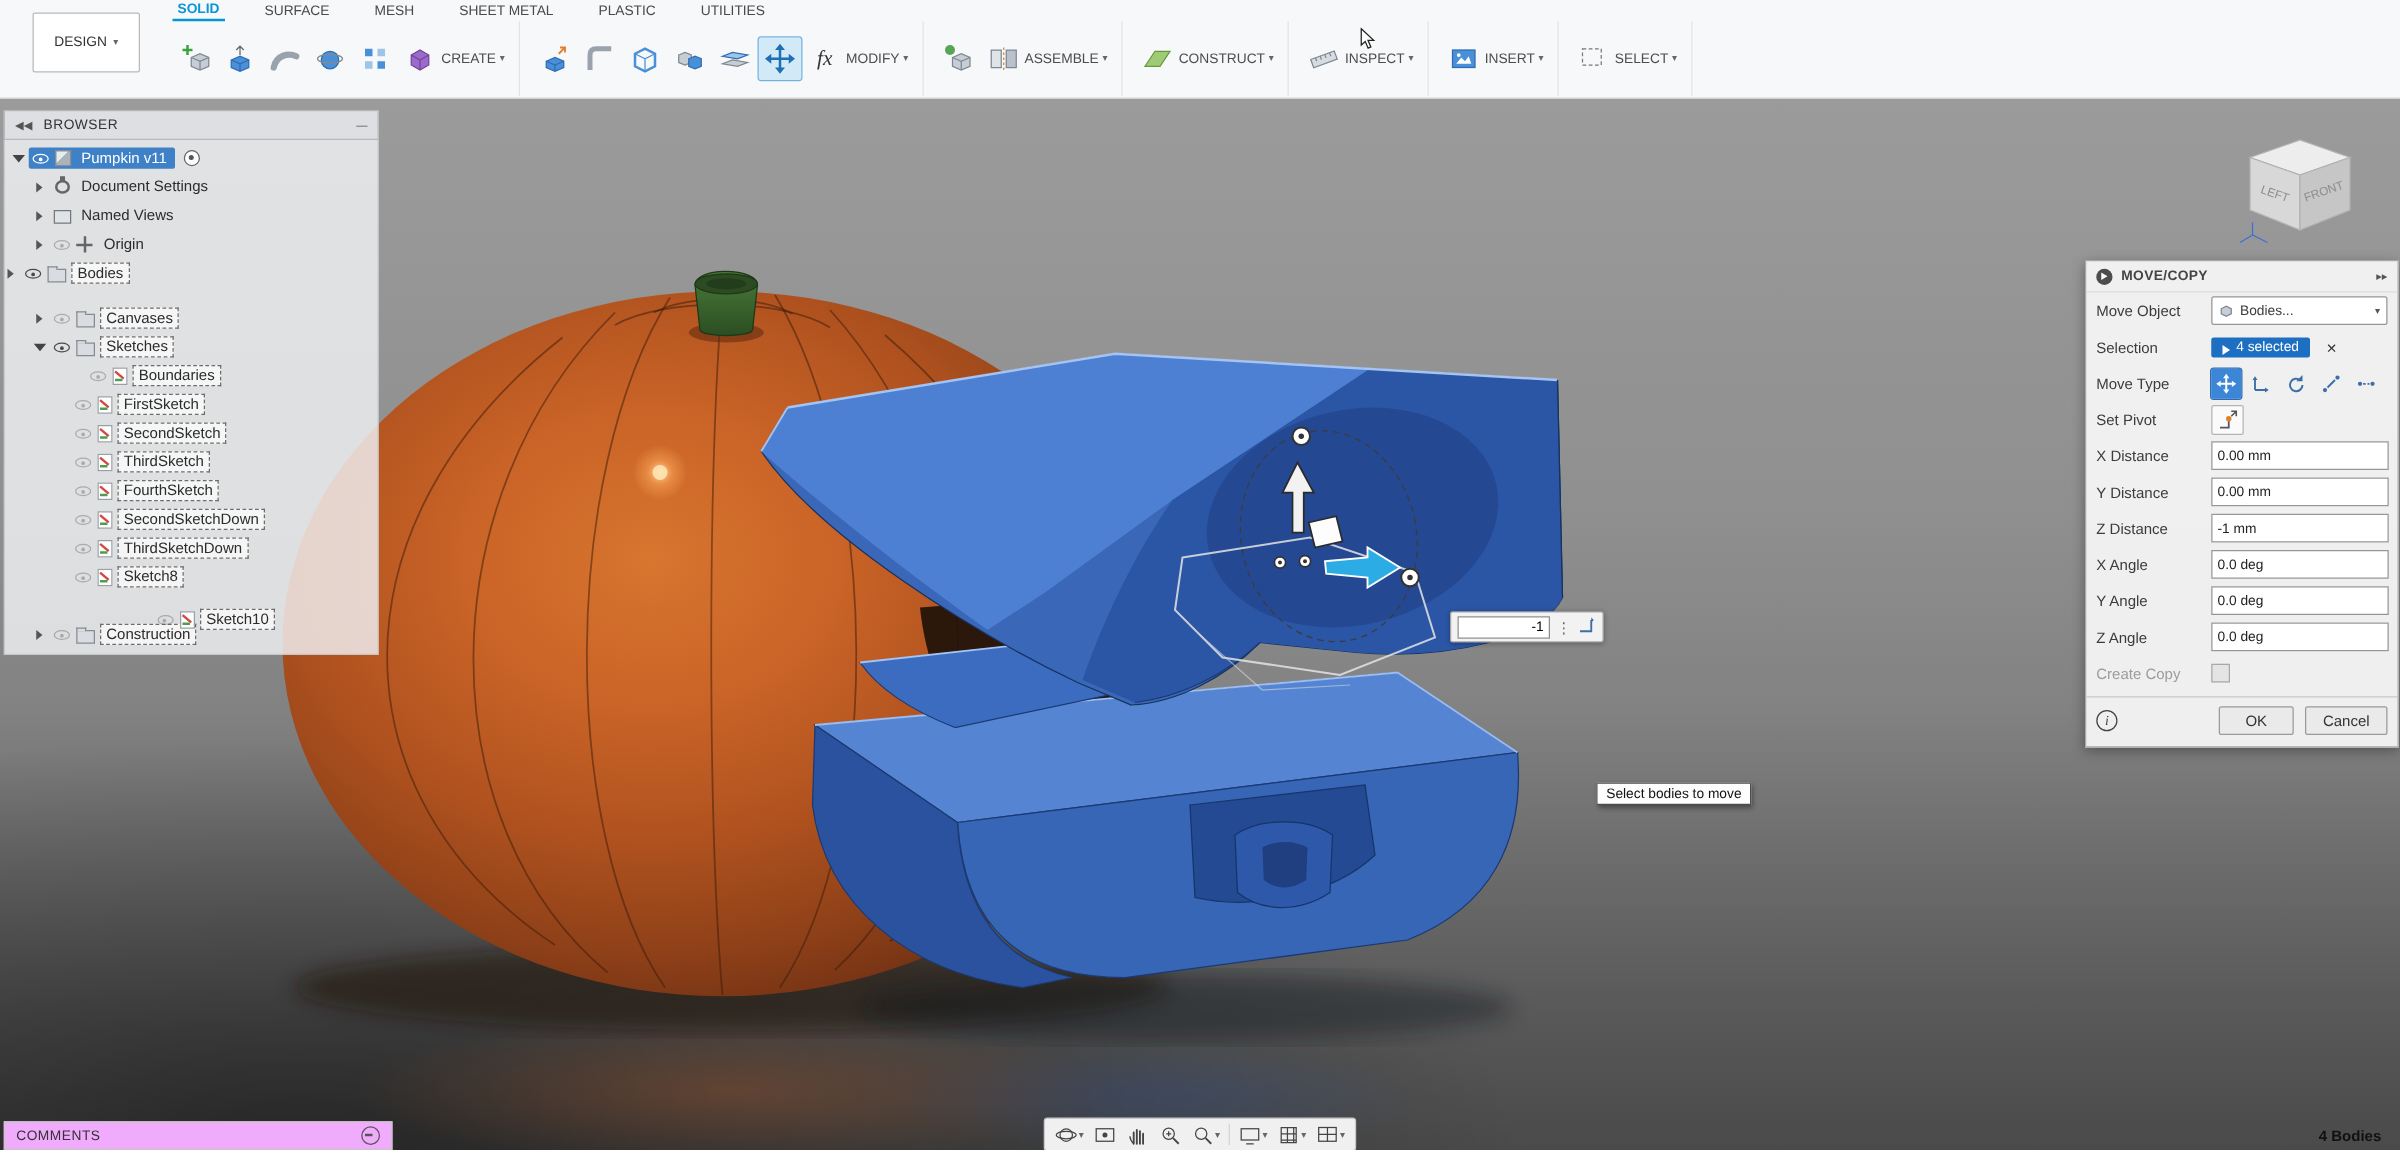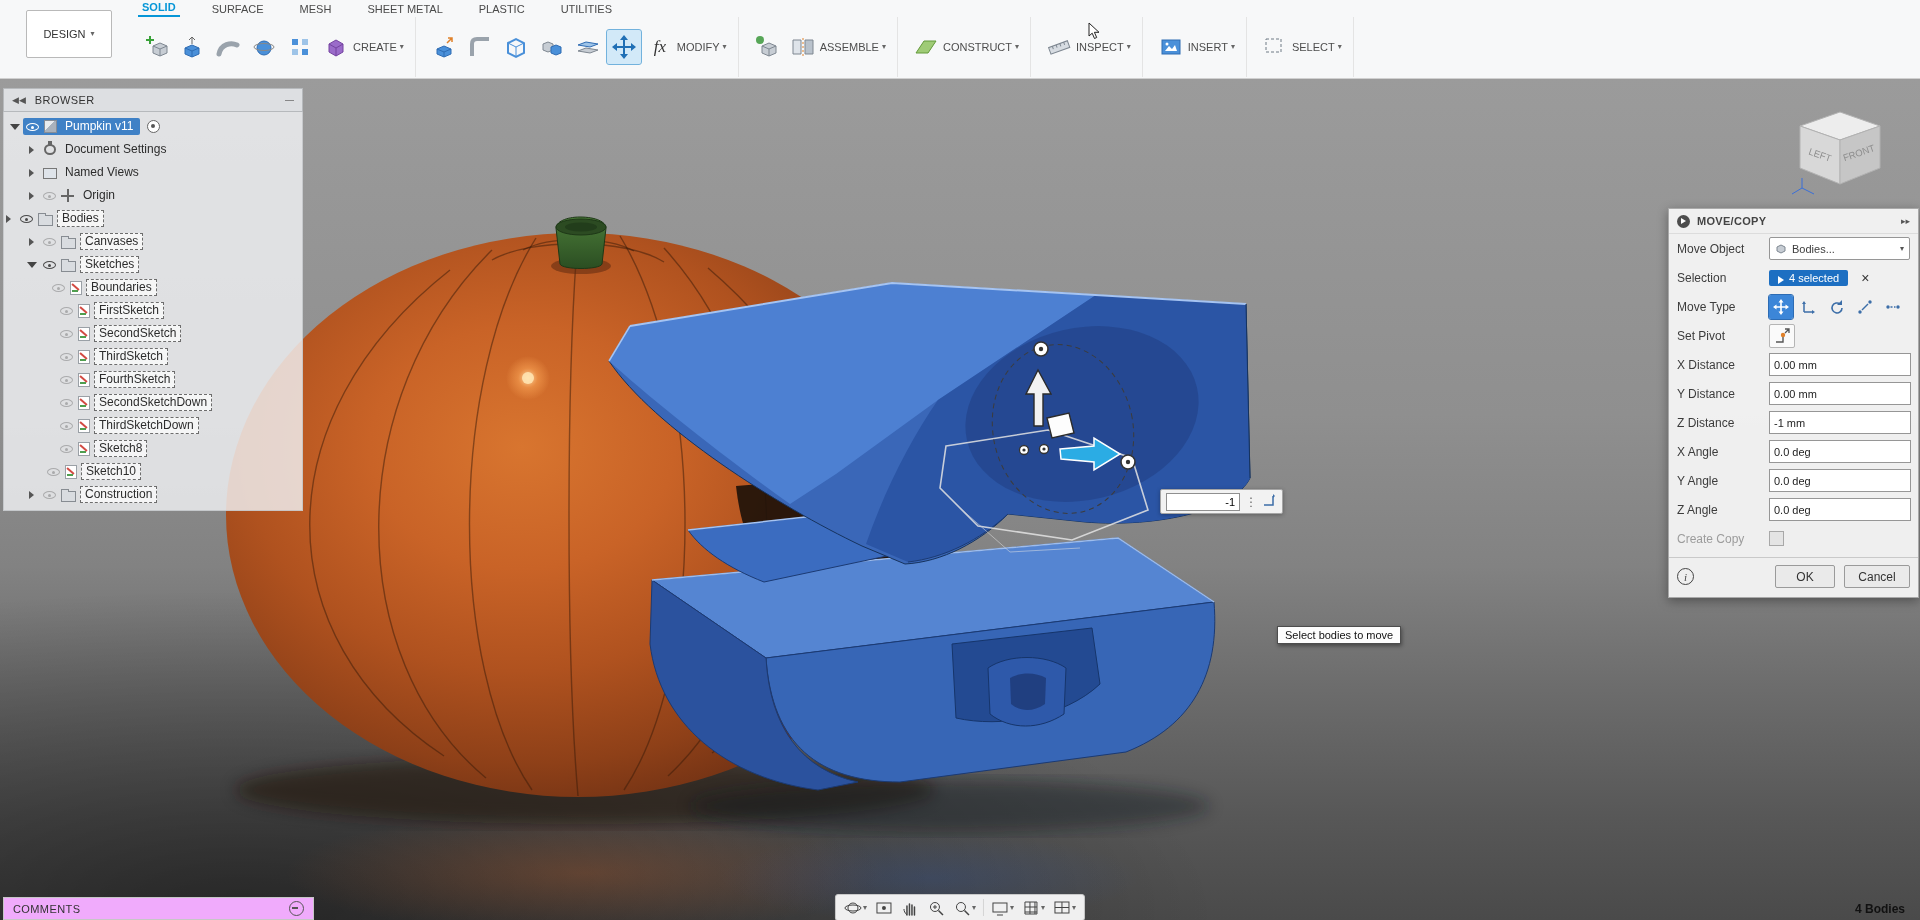--- a/index.html
+++ b/index.html
@@ -481,39 +481,39 @@
   </div>
       <div class="row" style="">
     <span class="exp closed"></span>
     <span class="pill">
       <span class="eye"></span>
       <span class="ticn t-folder"></span>
       <span class="lbl dashed">Bodies</span>
     </span>
 
   </div>
-      <div class="row" style="padding-left: 23px;">
+      <div class="row" style="padding-left: 23px; margin-top: 13px;">
     <span class="exp closed"></span>
     <span class="pill">
       <span class="eye dim"></span>
       <span class="ticn t-folder"></span>
       <span class="lbl dashed">Canvases</span>
     </span>
 
   </div>
       <div class="row" style="padding-left: 23px;">
     <span class="exp open"></span>
     <span class="pill">
       <span class="eye"></span>
       <span class="ticn t-folder"></span>
       <span class="lbl dashed">Sketches</span>
     </span>
 
   </div>
-      <div class="row" style="padding-left: 32px;">
+      <div class="row" style="padding-left: 32px; margin-left: 20px;">
     <span class="exp"></span>
     <span class="pill">
       <span class="eye dim"></span>
       <span class="ticn t-sketch"></span>
       <span class="lbl dashed">Boundaries</span>
     </span>
 
   </div>
       <div class="row" style="padding-left: 40px;">
     <span class="exp"></span>
@@ -571,21 +571,21 @@
   </div>
       <div class="row" style="padding-left: 40px;">
     <span class="exp"></span>
     <span class="pill">
       <span class="eye dim"></span>
       <span class="ticn t-sketch"></span>
       <span class="lbl dashed">Sketch8</span>
     </span>
 
   </div>
-      <div class="row" style="padding-left: 27px;">
+      <div class="row" style="padding-left: 40px; flex-direction: column;">
     <span class="exp"></span>
     <span class="pill">
       <span class="eye dim"></span>
       <span class="ticn t-sketch"></span>
       <span class="lbl dashed">Sketch10</span>
     </span>
 
   </div>
       <div class="row" style="padding-left: 23px;">
     <span class="exp closed"></span>

